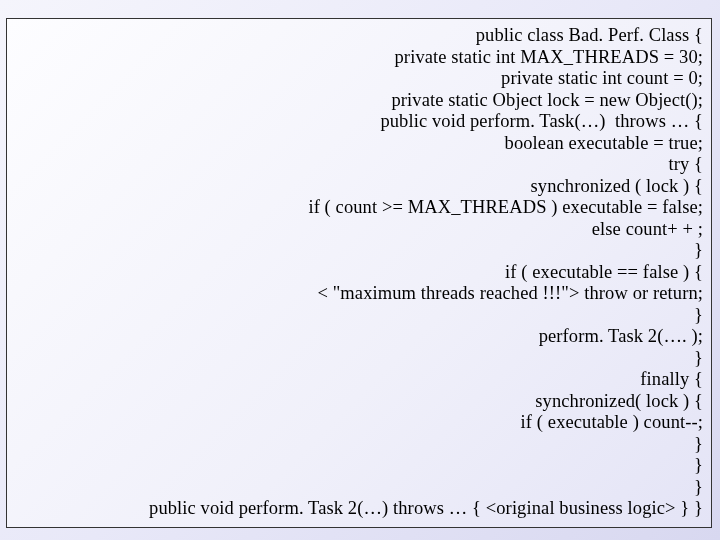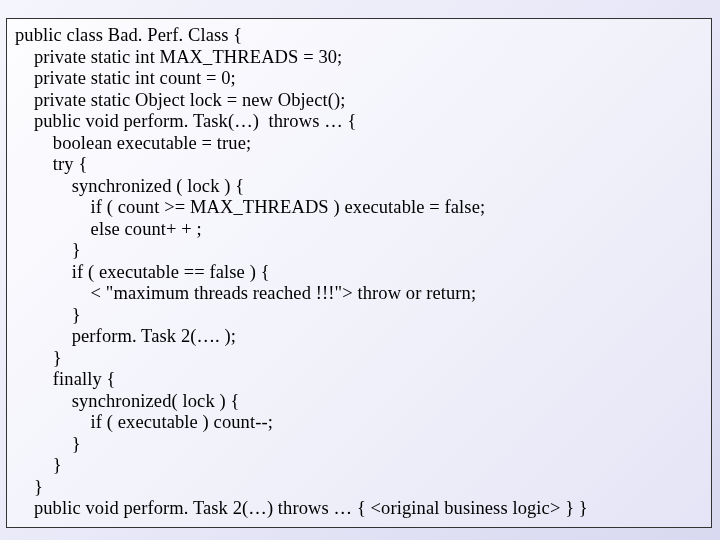--- a/index.html
+++ b/index.html
@@ -24,20 +24,21 @@
     box-sizing: border-box;
     padding: 6px 8px 6px 8px;
   }
   .code {
     font-family: "Times New Roman", Times, serif;
     font-size: 18.5px;
     line-height: 21.5px;
     color: #000;
     white-space: pre;
     letter-spacing: 0.1px;
+    text-align: right;
   }
 </style>
 </head>
 <body>
 
 <div class="code-box">
   <div class="code" id="code-render">public class Bad. Perf. Class {
     private static int MAX_THREADS = 30;
     private static int count = 0;
     private static Object lock = new Object();

